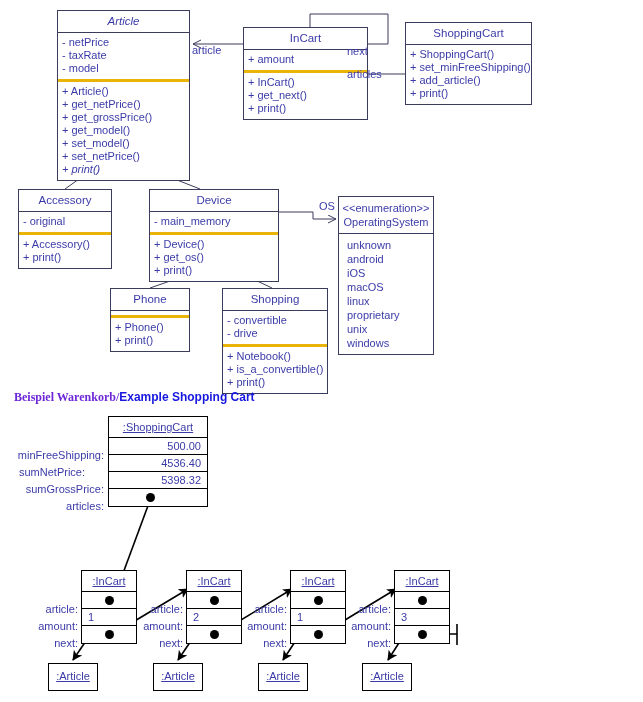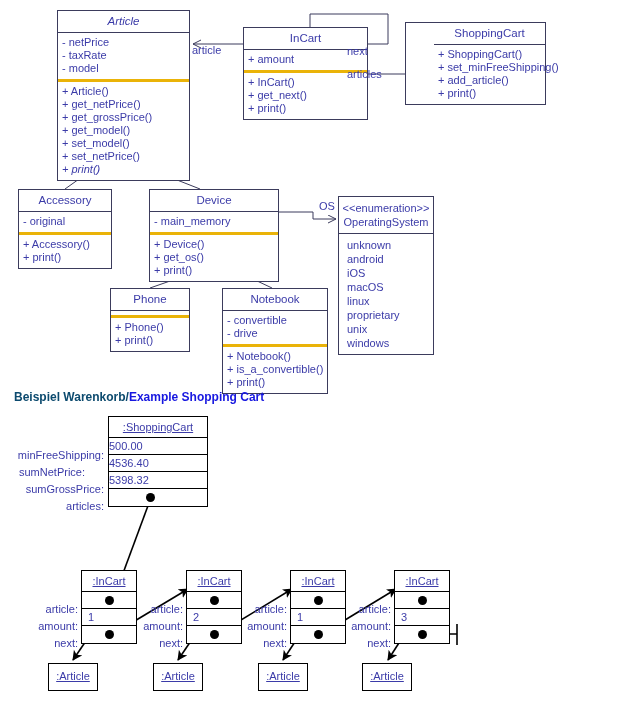--- a/index.html
+++ b/index.html
@@ -75,21 +75,21 @@
     line-height: 12px;
   }
 
   
   .section-heading {
     position: absolute;
     font-size: 12px;
     font-weight: bold;
     white-space: nowrap;
   }
-  .section-heading .de { color: #0c4a6e; }
+  .section-heading .de { color: #6d28d9; font-family: Liberation Serif, serif; }
   .section-heading .en { color: #1717e0; }
 
   
   .obj-box {
     position: absolute;
     border: 1px solid #000000;
     background: #ffffff;
     box-sizing: border-box;
     color: #3b3ba8;
     font-size: 11px;
@@ -100,21 +100,21 @@
     border-bottom: 1px solid #000000;
   }
   .obj-title span {
     text-decoration: underline;
     color: #3b3ba8;
   }
   .obj-slot {
     border-bottom: 1px solid #000000;
     height: 17px;
     line-height: 17px;
-    text-align: left;
+    text-align: right;
     padding-right: 6px;
     box-sizing: border-box;
     position: relative;
   }
   .obj-slot.last { border-bottom: none; }
   .obj-slot.link { text-align: left; }
 
   
   .slot-name {
     position: absolute;
@@ -228,21 +228,21 @@
     <div class="uml-compartment">
       <div>+ amount</div>
     </div>
     <div class="uml-compartment last">
       <div>+ InCart()</div>
       <div>+ get_next()</div>
       <div>+ print()</div>
     </div>
   </div>
 
-  <div class="uml-class" style="left:405px; top:22px; width:141px;padding-left:28px;">
+  <div class="uml-class" style="left:405px; top:22px; width:127px;">
     <div class="uml-title">ShoppingCart</div>
     <div class="uml-compartment last">
       <div>+ ShoppingCart()</div>
       <div>+ set_minFreeShipping()</div>
       <div>+ add_article()</div>
       <div>+ print()</div>
     </div>
   </div>
 
   <div class="uml-class" style="left:18px; top:189px; width:94px;">
@@ -271,21 +271,21 @@
   <div class="uml-class" style="left:110px; top:288px; width:80px;">
     <div class="uml-title">Phone</div>
     <div class="uml-compartment empty"></div>
     <div class="uml-compartment last">
       <div>+ Phone()</div>
       <div>+ print()</div>
     </div>
   </div>
 
   <div class="uml-class" style="left:222px; top:288px; width:106px;">
-    <div class="uml-title">Notebook</div>
+    <div class="uml-title">Shopping</div>
     <div class="uml-compartment">
       <div>- convertible</div>
       <div>- drive</div>
     </div>
     <div class="uml-compartment last">
       <div>+ Notebook()</div>
       <div>+ is_a_convertible()</div>
       <div>+ print()</div>
     </div>
   </div>

